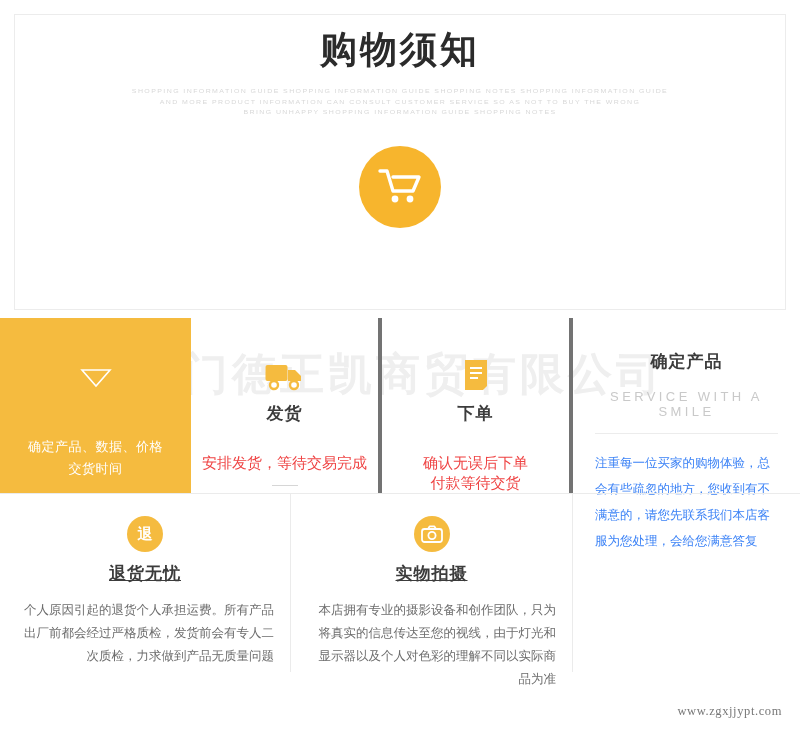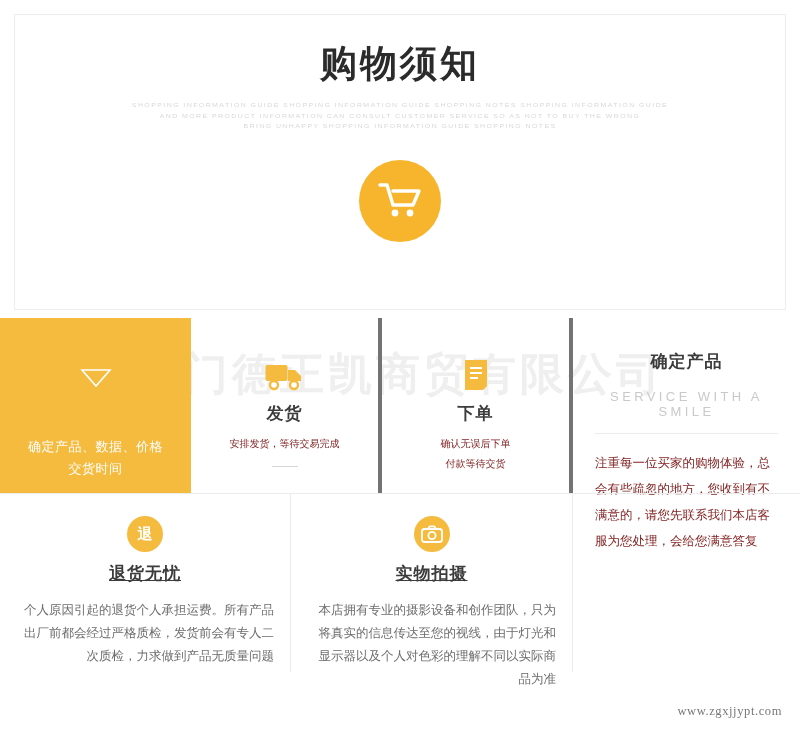--- a/index.html
+++ b/index.html
@@ -35,21 +35,20 @@
     border: 1px solid #ececec;
     pointer-events: none;
   }
   .banner-title {
     position: relative;
     font-size: 37px;
     font-weight: bold;
     color: #2b2b2b;
     letter-spacing: 3px;
     line-height: 48px;
-    margin-top: 14px;
   }
   .banner-sub {
     position: relative;
     margin: 10px auto 0;
     width: 560px;
     font-size: 7px;
     line-height: 12px;
     color: #d8d8d8;
     letter-spacing: 1.4px;
     transform: scaleY(0.85);
@@ -139,23 +138,23 @@
   }
   .cell-mid .ic { height: 40px; display:flex; align-items:flex-end; justify-content:center; }
   .cell-mid .ttl {
     margin-top: 10px;
     font-size: 17px;
     font-weight: bold;
     color: #3c3c3c;
     letter-spacing: 1px;
   }
   .cell-mid .dsc {
-    margin-top: 9px;
-    font-size: 10px;
-    color: #7f1d1d;
+    margin-top: 28px;
+    font-size: 15px;
+    color: #ef4444;
     line-height: 20px;
   }
   .rule {
     margin: 12px auto 0;
     width: 26px;
     height: 1px;
     background: #d6d6d6;
   }
 
   .cell-service {
@@ -178,21 +177,21 @@
   .svc-line {
     margin: 14px auto 0;
     width: 100%;
     height: 1px;
     background: #ececec;
   }
   .svc-body {
     margin-top: 16px;
     font-size: 12.5px;
     line-height: 26px;
-    color: #7f1d1d;
+    color: #3b82f6;
     text-align: left;
   }
 
   
   .bot-row {
     position: relative;
     display: flex;
     width: 800px;
     height: 178px;
     z-index: 1;

